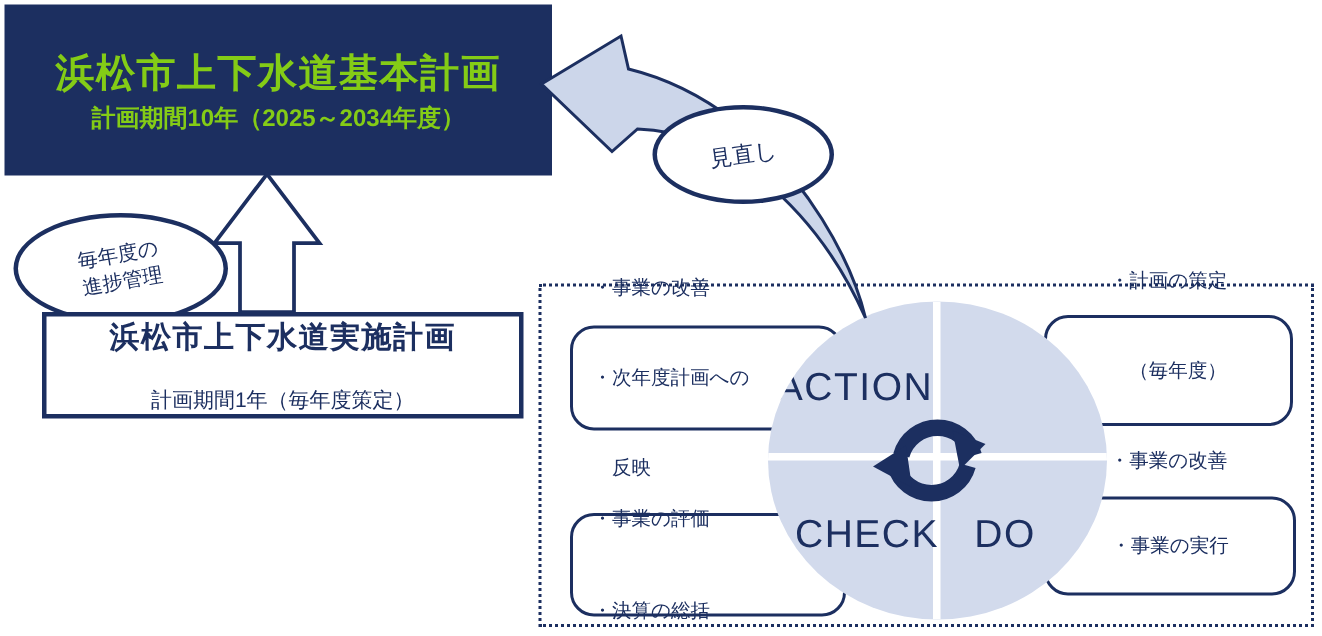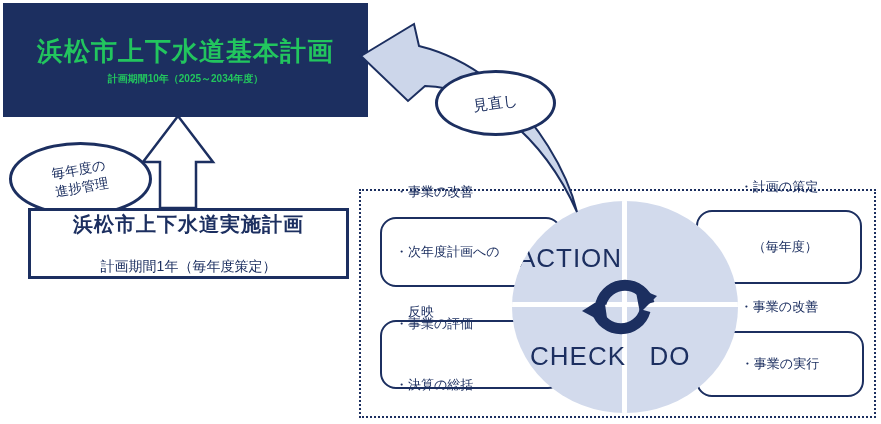--- a/index.html
+++ b/index.html
@@ -8,25 +8,25 @@
     --afill:#ccd6ea;
   }
   html,body{margin:0;padding:0;background:#fff;}
   .stage{
     position:relative;width:881px;height:424px;background:#fff;overflow:hidden;
     font-family:"Liberation Sans","DejaVu Sans",sans-serif;color:var(--navy);
   }
   
   .basic-plan{
     position:absolute;left:3px;top:3px;width:365px;height:114px;
-    background:var(--navy);color:#22c55e;
+    background:var(--navy);color:#84cc16;
     display:flex;flex-direction:column;align-items:center;justify-content:center;
   }
   .basic-plan .t{font-size:26px;font-weight:bold;letter-spacing:1px;white-space:nowrap;}
-  .basic-plan .p{font-size:10px;font-weight:bold;margin-top:3px;white-space:nowrap;}
+  .basic-plan .p{font-size:16px;font-weight:bold;margin-top:3px;white-space:nowrap;}
   
   .up-arrow{position:absolute;left:140px;top:113px;}
   
   .progress{
     position:absolute;left:9px;top:142px;width:137px;height:68px;
     background:#fff;border:3px solid var(--navy);border-radius:50%;
     display:flex;align-items:center;justify-content:center;font-size:13.5px;
   }
   .progress .inner{transform:rotate(-10deg);text-align:center;line-height:1.3;white-space:nowrap;}
   
@@ -42,21 +42,21 @@
   
   .pbox{
     position:absolute;background:#fff;border:2px solid var(--navy);border-radius:16px;
     display:flex;align-items:center;font-size:13px;
   }
   .pbox .lines{line-height:1.55;white-space:pre;}
   .pbox.leftside{padding-left:13px;}
   .pbox.rightside{justify-content:center;}
   #action-box{left:380px;top:217px;width:165px;height:66px;}
   #plan-box{left:696px;top:210px;width:162px;height:70px;}
-  #check-box{left:380px;top:320px;width:167px;height:65px;}
+  #check-box{left:380px;top:342px;width:167px;height:65px;}
   #do-box{left:696px;top:331px;width:164px;height:62px;}
   
   .circle{
     position:absolute;left:512px;top:201px;width:226px;height:212px;
     background:var(--lblue);border-radius:50%;overflow:hidden;
   }
   .divider-v{position:absolute;left:110px;top:0;width:5px;height:212px;background:#fff;}
   .divider-h{position:absolute;left:0;top:101px;width:226px;height:5px;background:#fff;}
   .qlabel{
     position:absolute;transform:translate(-50%,-50%);

